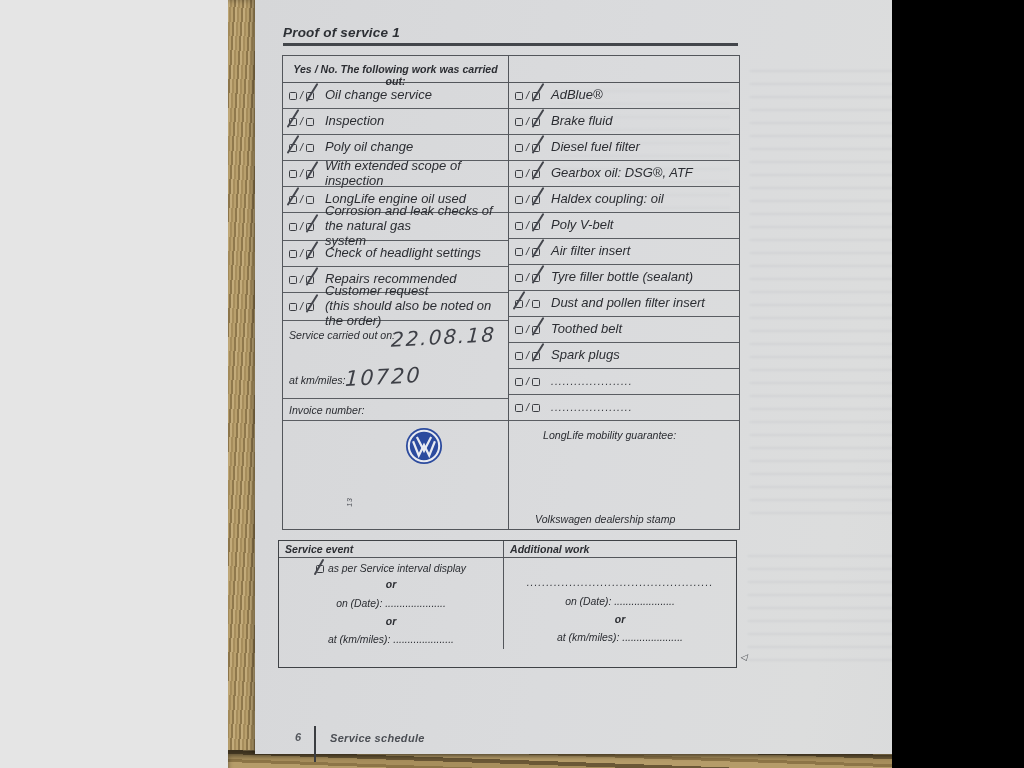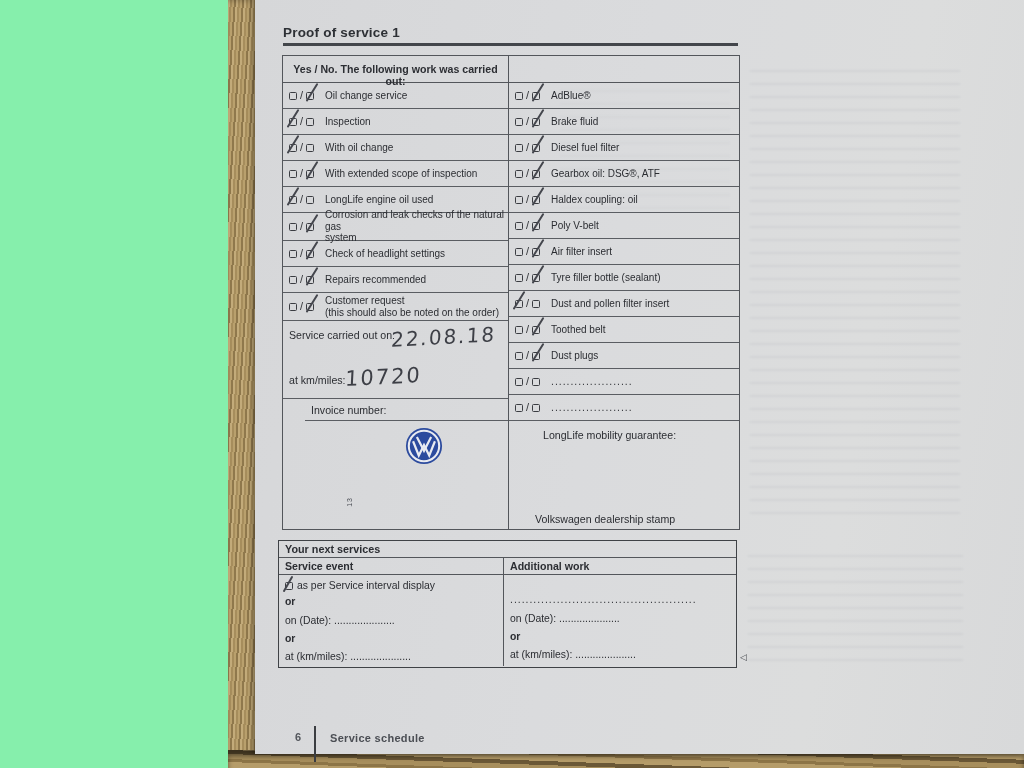--- a/index.html
+++ b/index.html
@@ -1,17 +1,17 @@
 <!DOCTYPE html>
 <html><head>
 <meta charset="utf-8">
 <style>
   html,body{margin:0;padding:0;background:#000;}
-  .scene{position:relative;width:1024px;height:768px;background:#86efac;overflow:hidden;
-         font-family:"Liberation Sans", sans-serif;}
+  .scene{position:relative;width:892px;height:768px;background:#e5e5e5;overflow:hidden;
+         font-family:"Liberation Sans", sans-serif;font-style:italic;}
   
   .wood-left{position:absolute;left:228px;top:0;width:34px;height:768px;
     background:repeating-linear-gradient(94deg,#c3ab7a 0 2px,#a68d5c 2px 4px,#b9a06d 4px 6px,#8f784c 6px 8px);
     box-shadow:inset -4px 0 6px rgba(0,0,0,.35);}
   .wood-bottom{position:absolute;left:228px;top:750px;width:796px;height:18px;
     background:repeating-linear-gradient(2deg,#b59c69 0 6px,#8d7547 6px 9px,#a78e5c 9px 14px,#6b5836 14px 18px);
     box-shadow:inset 0 6px 5px rgba(0,0,0,.45);}
   
   .paper{position:absolute;left:255px;top:0;width:769px;height:754px;
     background:linear-gradient(100deg,#d6d7d9 0%,#dadbdd 45%,#dcdddd 75%,#d8d9da 100%);
@@ -26,21 +26,21 @@
   .tbl-head{display:flex;height:27px;border-bottom:1.2px solid #53565b;box-sizing:border-box;}
   .tbl-head .hcell{box-sizing:border-box;padding:7px 5px 0 5px;font-size:10.6px;font-weight:bold;color:#2c2e33;text-align:center;}
   .hcell.l{width:226px;border-right:1.2px solid #53565b;}
   .hcell.r{flex:1;}
   .tbl-body{display:flex;height:446px;}
   .col-l{width:226px;border-right:1.2px solid #53565b;box-sizing:border-box;}
   .col-r{flex:1;}
   .row{display:flex;align-items:center;border-bottom:1px solid #5a5d62;box-sizing:border-box;
        height:26px;padding:0 4px 0 6px;gap:6px;}
   .row.h28{height:28px;}
-  .lbl{font-size:10px;color:#2b2d32;font-weight:500;white-space:pre-line;line-height:1.15;}
+  .lbl{font-size:13px;color:#2b2d32;font-weight:500;white-space:pre-line;line-height:1.15;}
   
   .cbpair{position:relative;display:inline-flex;align-items:center;gap:3px;flex:none;width:30px;}
   .cb{width:8px;height:8px;border:1.4px solid #3b3d42;border-radius:1.5px;box-sizing:border-box;}
   .slash{font-size:11px;color:#34363a;line-height:1;}
   .cbpair::after, .cb-single::after{border-radius:2px;}
   .cbpair[data-tick="yes"]::after{content:"";position:absolute;left:3px;top:-8px;width:2.4px;height:21px;
       background:#44464d;transform:rotate(32deg);}
   .cbpair[data-tick="no"]::after{content:"";position:absolute;left:22px;top:-8px;width:2.4px;height:21px;
       background:#44464d;transform:rotate(32deg);}
   
@@ -59,21 +59,21 @@
   .tbl2{position:absolute;left:278px;top:540px;width:459px;height:128px;border:1.6px solid #3f4246;box-sizing:border-box;}
   .tbl2-title{height:17px;border-bottom:1.2px solid #53565b;box-sizing:border-box;
       font-size:10.8px;font-weight:bold;color:#2c2e33;padding:2px 0 0 6px;}
   .tbl2-head{display:flex;height:17px;border-bottom:1.2px solid #53565b;box-sizing:border-box;}
   .tbl2-head .h{font-size:10.6px;font-weight:bold;color:#2c2e33;padding:2px 0 0 6px;box-sizing:border-box;}
   .tbl2-head .h.l{width:225px;border-right:1.2px solid #53565b;}
   .tbl2-body{display:flex;height:91px;}
   .t2col{box-sizing:border-box;padding:4px 6px;font-size:10.4px;color:#2b2d32;}
   .t2col.l{width:225px;border-right:1.2px solid #53565b;}
   .t2col.r{flex:1;}
-  .t2line{margin:0 0 3px 0;line-height:13px;font-weight:500;}
+  .t2line{margin:0 0 3px 0;line-height:13px;font-weight:500;text-align:center;}
   .t2line.or{font-weight:bold;}
   .cb-single{position:relative;display:inline-block;width:8px;height:8px;border:1.4px solid #3b3d42;
       border-radius:1.5px;box-sizing:border-box;vertical-align:-1px;margin-right:4px;}
   .cb-single[data-tick="yes"]::after{content:"";position:absolute;left:1px;top:-8px;width:2.2px;height:18px;
       background:#44464d;transform:rotate(30deg);}
   .tri{position:absolute;left:740px;top:652px;font-size:9px;color:#4a4d52;}
   
   .foot-num{position:absolute;left:295px;top:731px;font-size:11px;font-weight:bold;color:#53565c;}
   .foot-bar{position:absolute;left:314px;top:726px;width:2px;height:36px;background:#3b3d41;}
   .foot-lbl{position:absolute;left:330px;top:732px;font-size:11px;font-weight:bold;color:#4b4e54;letter-spacing:.3px;}
@@ -115,21 +115,21 @@
               <span class="cb"></span>
             </span>
           <span class="lbl">Inspection</span>
         </div>
         <div class="row">
           <span class="cbpair" data-tick="yes">
               <span class="cb"></span>
               <span class="slash">/</span>
               <span class="cb"></span>
             </span>
-          <span class="lbl">With oil change</span>
+          <span class="lbl">Poly oil change</span>
         </div>
         <div class="row">
           <span class="cbpair" data-tick="no">
               <span class="cb"></span>
               <span class="slash">/</span>
               <span class="cb"></span>
             </span>
           <span class="lbl">With extended scope of inspection</span>
         </div>
         <div class="row">
@@ -175,21 +175,21 @@
 (this should also be noted on the order)</span>
         </div>
 
         <div class="cell" style="height:78px;">
           <span class="plain-lbl" style="position:absolute;left:6px;top:8px;">Service carried out on:</span>
           <span class="hand" style="position:absolute;left:108px;top:4px;font-size:20px;">22.08.18</span>
           <span class="plain-lbl" style="position:absolute;left:6px;top:53px;">at km/miles:</span>
           <span class="hand" style="position:absolute;left:62px;top:44px;font-size:21px;">10720</span>
         </div>
 
-        <div class="cell" style="height:22px;margin-left:22px;">
+        <div class="cell" style="height:22px;">
           <span class="plain-lbl" style="position:absolute;left:6px;top:5px;">Invoice number:</span>
         </div>
 
       </div>
 
       <div class="col-r">
         <div class="row">
           <span class="cbpair" data-tick="no">
               <span class="cb"></span>
               <span class="slash">/</span>
@@ -268,21 +268,21 @@
               <span class="cb"></span>
             </span>
           <span class="lbl">Toothed belt</span>
         </div>
         <div class="row">
           <span class="cbpair" data-tick="no">
               <span class="cb"></span>
               <span class="slash">/</span>
               <span class="cb"></span>
             </span>
-          <span class="lbl">Dust plugs</span>
+          <span class="lbl">Spark plugs</span>
         </div>
         <div class="row">
           <span class="cbpair" data-tick="none">
               <span class="cb"></span>
               <span class="slash">/</span>
               <span class="cb"></span>
             </span>
           <span class="lbl dots">.....................</span>
         </div>
         <div class="row">
@@ -306,21 +306,20 @@
     <svg width="38" height="38" viewBox="0 0 40 40">
       <circle cx="20" cy="20" r="19" fill="#2c4b9e"></circle>
       <circle cx="20" cy="20" r="16" fill="none" stroke="#e9ebf1" stroke-width="2.2"></circle>
       <path d="M12.5 10.5 L20 25 L27.5 10.5" fill="none" stroke="#e9ebf1" stroke-width="2.3"></path>
       <path d="M8.5 15 L14.5 30 L20 19 L25.5 30 L31.5 15" fill="none" stroke="#e9ebf1" stroke-width="2.3"></path>
     </svg>
   </div>
   <div class="side-code">13</div>
 
   <div class="tbl2">
-    <div class="tbl2-title">Your next services</div>
     <div class="tbl2-head">
       <div class="h l">Service event</div>
       <div class="h">Additional work</div>
     </div>
     <div class="tbl2-body">
       <div class="t2col l">
         <p class="t2line"><span class="cb-single" data-tick="yes"></span><span>as per Service interval display</span></p>
         <p class="t2line or">or</p>
         <p class="t2line" style="margin-top:6px;">on (Date): .....................</p>
         <p class="t2line or" style="margin-top:5px;">or</p>

